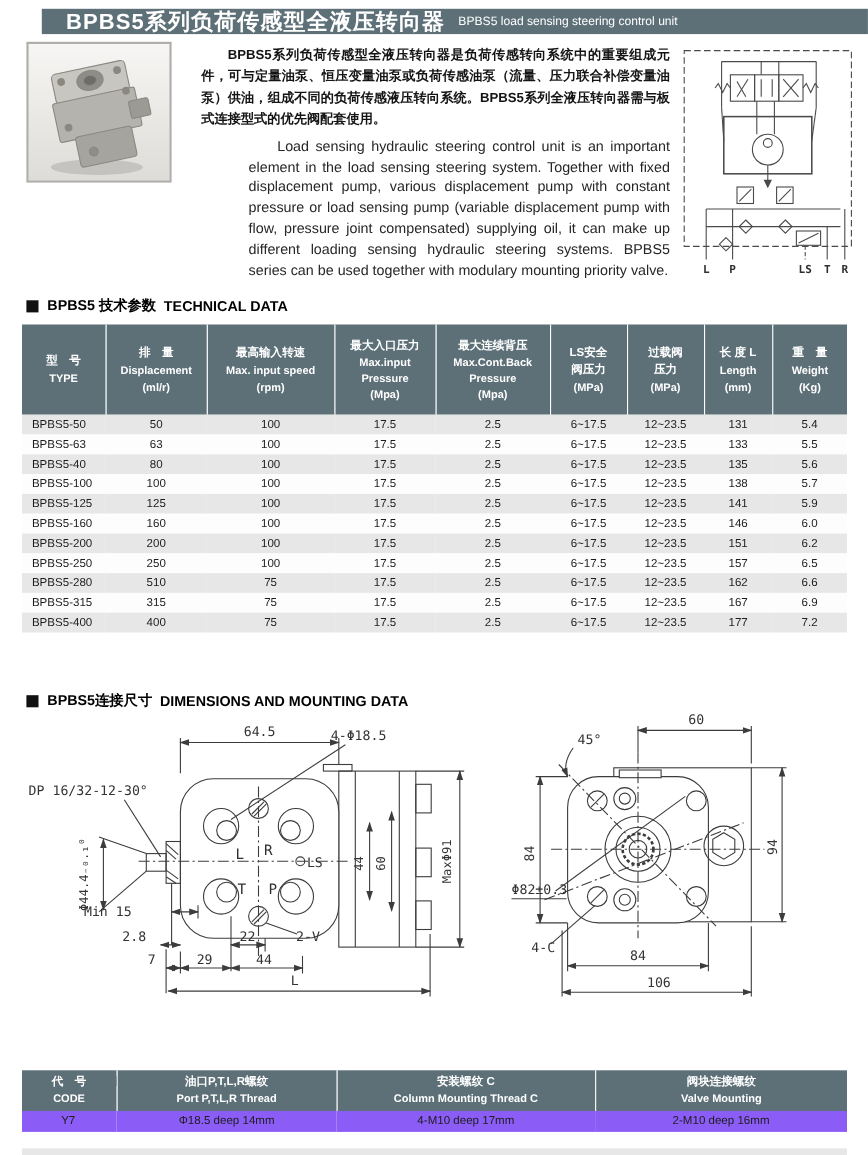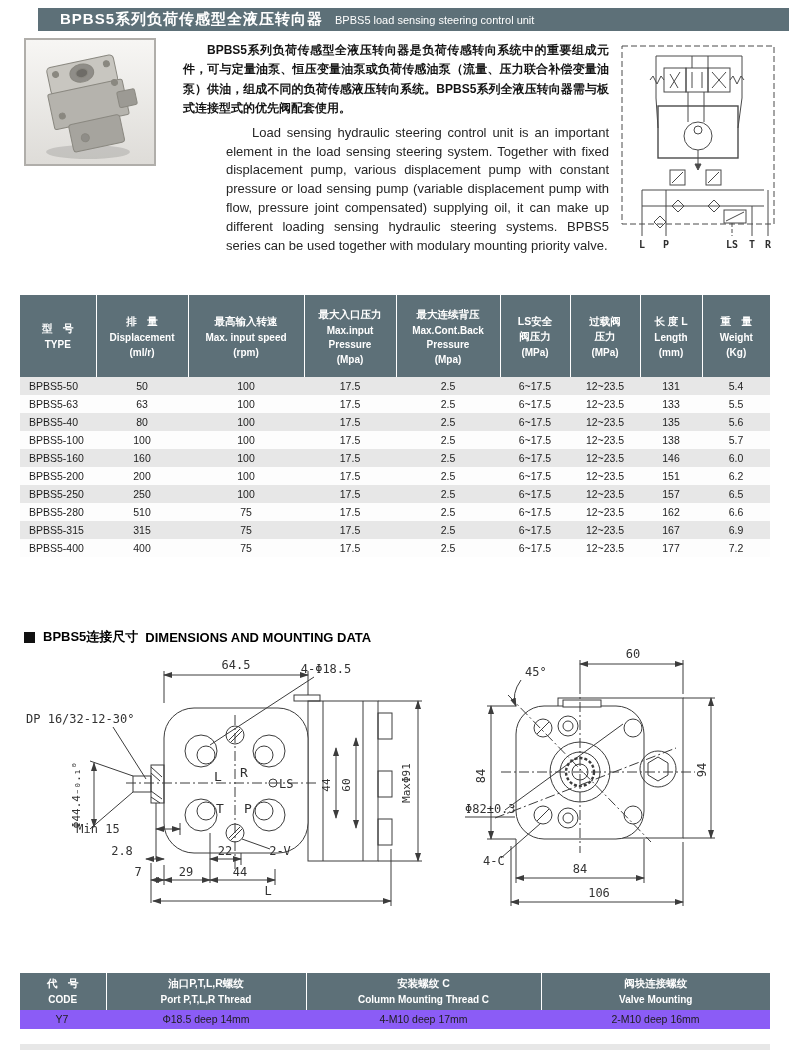--- a/index.html
+++ b/index.html
@@ -2,21 +2,21 @@
 <html style="--slate: #5d7078; --rowalt: #e7e7e7;"><head>
 <meta charset="utf-8">
 <style>
   * { margin:0; padding:0; box-sizing:border-box; }
   body { background:#fff; font-family:"Liberation Sans", sans-serif; }
   .page { position:relative; width:789px; height:1050px; background:#fff; overflow:hidden; }
 
   
   .title-bar { position:absolute; left:38px; top:8px; right:0; height:23px;
     background:var(--slate,#5d7078); color:#fff; display:flex; align-items:center; }
-  .title-zh { font-size:15px; font-weight:bold; margin-left:22px; letter-spacing:1px; white-space:nowrap; }
+  .title-zh { font-size:20px; font-weight:bold; margin-left:22px; letter-spacing:1px; white-space:nowrap; }
   .title-en { font-size:11px; margin-left:12px; white-space:nowrap; }
 
   
   .photo { position:absolute; left:24px; top:38px; width:132px; height:128px;
     border:2px solid #b0aeaa; background:linear-gradient(#f7f6f4,#dedcd8); }
   .desc { position:absolute; left:183px; top:41px; width:426px; }
   .desc .zh { font-size:12px; line-height:1.62; font-weight:bold; color:#141414; text-indent:2em; text-align:justify; }
   .desc .en { font-size:13px; line-height:1.45; color:#262626; text-indent:2em; text-align:justify; margin-top:5px;margin-left:43px; }
   .circuit { position:absolute; left:612px; top:38px; width:175px; height:215px; }
 
@@ -140,20 +140,25 @@
       <g stroke="none" fill="#2e2e2e" font-size="10" font-weight="bold" text-anchor="middle">
         <text x="30" y="210">L</text>
         <text x="54" y="210">P</text>
         <text x="120" y="210">LS</text>
         <text x="140" y="210">T</text>
         <text x="156" y="210">R</text>
       </g>
     </svg>
   </div>
 
+  <div class="section-title" id="st-tech">
+    <span class="sq"></span>
+    <span>BPBS5 技术参数</span>
+    <span class="en">TECHNICAL DATA</span>
+  </div>
 
   <table id="tech-table">
     <colgroup>
       <col style="width:76px">
         <col style="width:92px">
         <col style="width:116px">
       <col style="width:92px">
         <col style="width:104px">
         <col style="width:70px">
       <col style="width:70px">
@@ -247,20 +252,31 @@
         <tr>
           <td>BPBS5-100</td>
           <td>100</td>
           <td>100</td>
           <td>17.5</td>
           <td>2.5</td>
           <td>6~17.5</td>
           <td>12~23.5</td>
           <td>138</td>
           <td>5.7</td>
+        </tr>
+        <tr>
+          <td>BPBS5-125</td>
+          <td>125</td>
+          <td>100</td>
+          <td>17.5</td>
+          <td>2.5</td>
+          <td>6~17.5</td>
+          <td>12~23.5</td>
+          <td>141</td>
+          <td>5.9</td>
         </tr>
         <tr>
           <td>BPBS5-160</td>
           <td>160</td>
           <td>100</td>
           <td>17.5</td>
           <td>2.5</td>
           <td>6~17.5</td>
           <td>12~23.5</td>
           <td>146</td>

